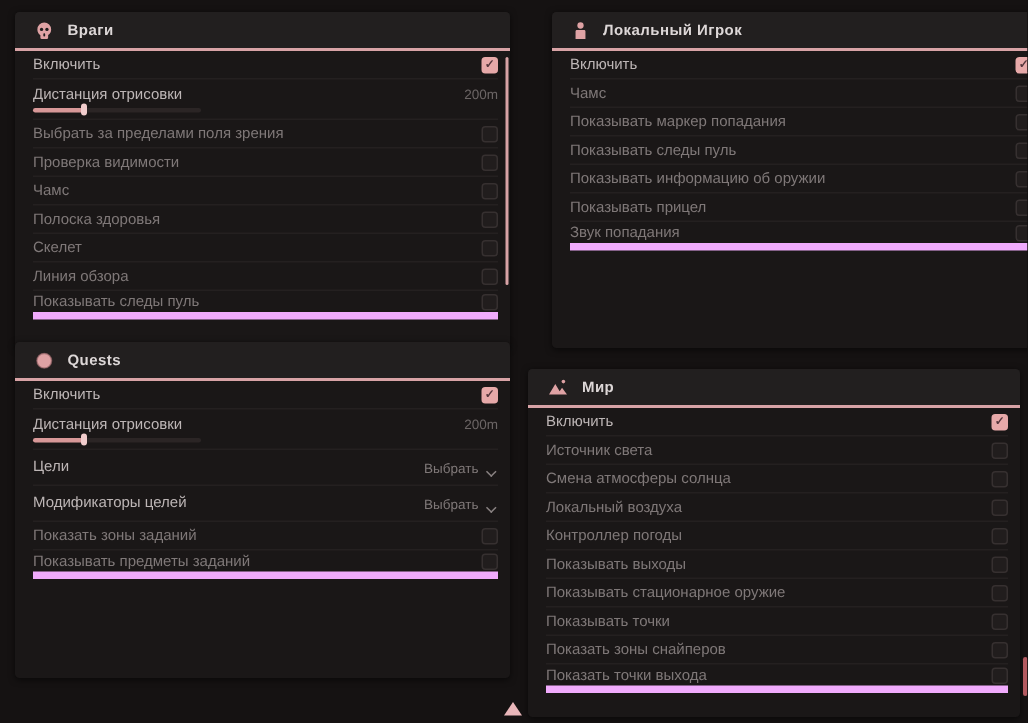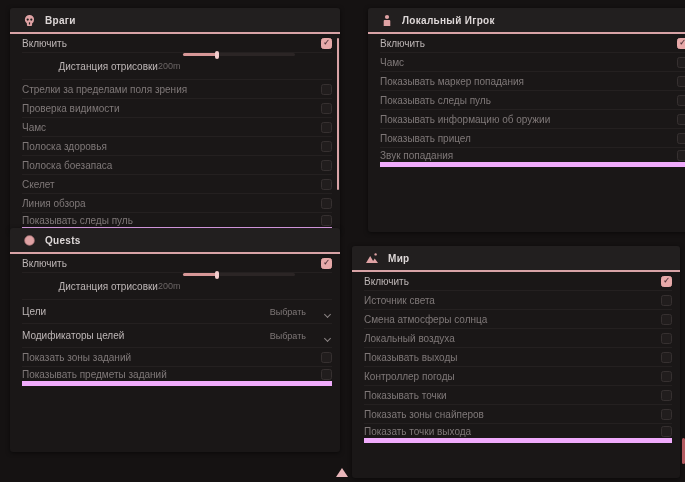--- a/index.html
+++ b/index.html
@@ -19,28 +19,28 @@
   .rows{padding:0 8px 0 12px}
   .row{display:flex;align-items:center;justify-content:space-between;height:19px;
        border-bottom:1px solid #242020}
   .row:last-child{border-bottom:5px solid #f0abfc}
   .lbl{font-size:10px;color:#7f7878;white-space:nowrap}
   .lbl.bright{color:#bdb6b6}
   .cb{width:11px;height:11px;border-radius:2.5px;background:#211d1d;border:1px solid #363030;
       display:flex;align-items:center;justify-content:center;flex:0 0 auto;cursor:pointer}
   .cb.on{background:#e7a9a9;border-color:#e7a9a9;color:#54363c;font-size:8px;
          font-weight:bold;line-height:1}
-  .srow{height:27px;align-items:stretch;justify-content:center;gap:3px}
+  .srow{height:27px;flex-direction:column;align-items:stretch;justify-content:center;gap:3px}
   .stop{display:flex;justify-content:space-between;align-items:center}
   .val{font-size:9px;color:#6b6565}
   .track{position:relative;width:112px;height:3px;background:#2b2525;border-radius:2px;cursor:pointer}
   .fill{height:100%;background:#d89898;border-radius:2px}
   .handle{position:absolute;top:-2.5px;width:4px;height:8px;border-radius:2px;background:#f2cdcd}
   .select-row{height:24px}
-  .select{display:flex;align-items:flex-end;gap:19px;cursor:pointer;padding-right:2px}
+  .select{display:flex;align-items:flex-end;gap:6px;cursor:pointer;padding-right:2px}
   .seltext{font-size:9px;color:#7f7878}
   .chev{width:5px;height:5px;border-right:1.5px solid #8a8383;border-bottom:1.5px solid #8a8383;
         transform:rotate(45deg);margin-top:-3px}
   .panel-scrollbar{position:absolute;right:1px;top:30px;width:2px;height:152px;
                    background:#d8a3a6;border-radius:2px;cursor:pointer}
   .edge-scroll{position:absolute;left:682px;top:438px;width:3px;height:26px;
                background:#b2595f;border-radius:2px;cursor:pointer}
   .cursor{position:absolute;left:336px;top:468px;width:0;height:0;
           border-left:6px solid transparent;border-right:6px solid transparent;
           border-bottom:9px solid #e9b6ba}
@@ -71,37 +71,33 @@
           <div class="stop">
             <span class="lbl bright">Дистанция отрисовки</span>
             <span class="val">200m</span>
           </div>
           <div class="track">
             <div class="fill" style="width: 30%;"></div>
             <div class="handle" style="left: calc(30% - 2px);"></div>
           </div>
         </div>
         <div class="row">
-          <span class="lbl">Стрелки за пределами поля зрения</span>
+          <span class="lbl">Выбрать за пределами поля зрения</span>
           <span class="cb"></span>
         </div>
         <div class="row">
           <span class="lbl">Проверка видимости</span>
           <span class="cb"></span>
         </div>
         <div class="row">
           <span class="lbl">Чамс</span>
           <span class="cb"></span>
         </div>
         <div class="row">
           <span class="lbl">Полоска здоровья</span>
-          <span class="cb"></span>
-        </div>
-        <div class="row">
-          <span class="lbl">Полоска боезапаса</span>
           <span class="cb"></span>
         </div>
         <div class="row">
           <span class="lbl">Скелет</span>
           <span class="cb"></span>
         </div>
         <div class="row">
           <span class="lbl">Линия обзора</span>
           <span class="cb"></span>
         </div>
@@ -226,25 +222,29 @@
         </div>
         <div class="row">
           <span class="lbl">Смена атмосферы солнца</span>
           <span class="cb"></span>
         </div>
         <div class="row">
           <span class="lbl">Локальный воздуха</span>
           <span class="cb"></span>
         </div>
         <div class="row">
+          <span class="lbl">Контроллер погоды</span>
+          <span class="cb"></span>
+        </div>
+        <div class="row">
           <span class="lbl">Показывать выходы</span>
           <span class="cb"></span>
         </div>
         <div class="row">
-          <span class="lbl">Контроллер погоды</span>
+          <span class="lbl">Показывать стационарное оружие</span>
           <span class="cb"></span>
         </div>
         <div class="row">
           <span class="lbl">Показывать точки</span>
           <span class="cb"></span>
         </div>
         <div class="row">
           <span class="lbl">Показать зоны снайперов</span>
           <span class="cb"></span>
         </div>

